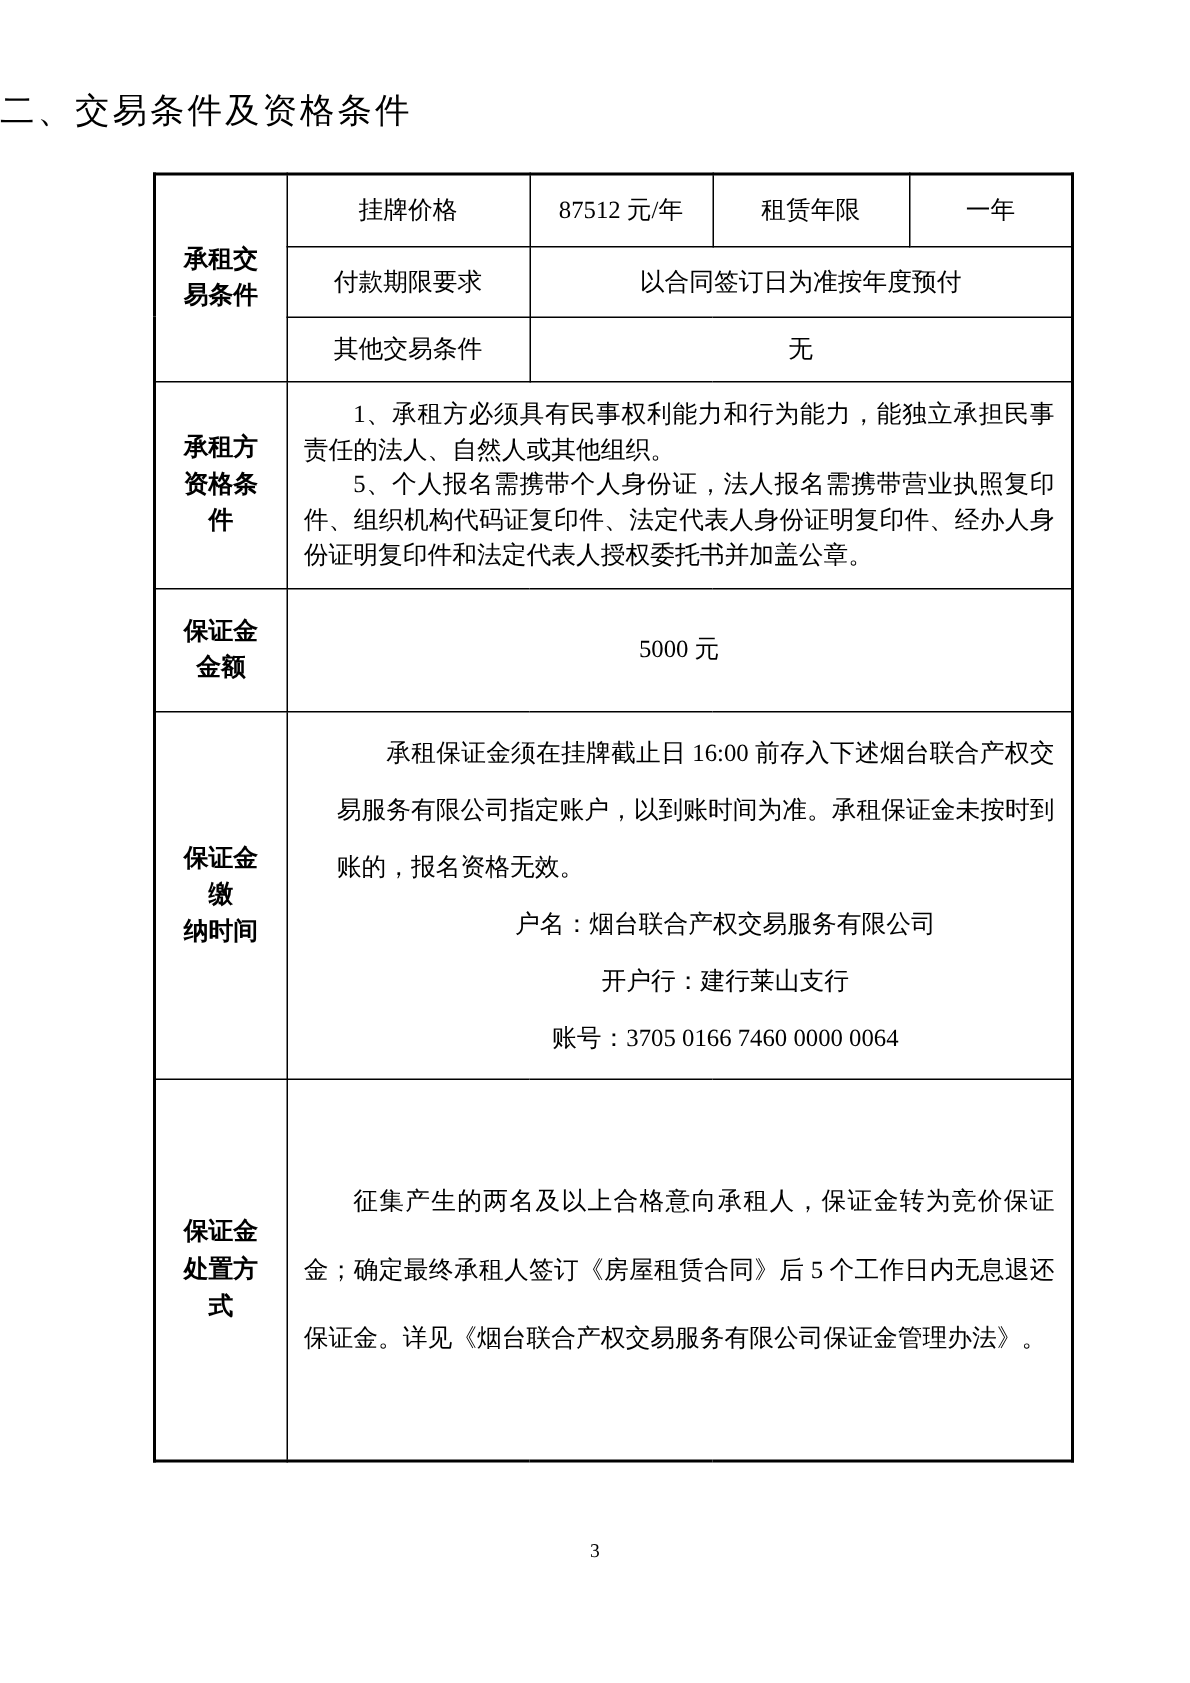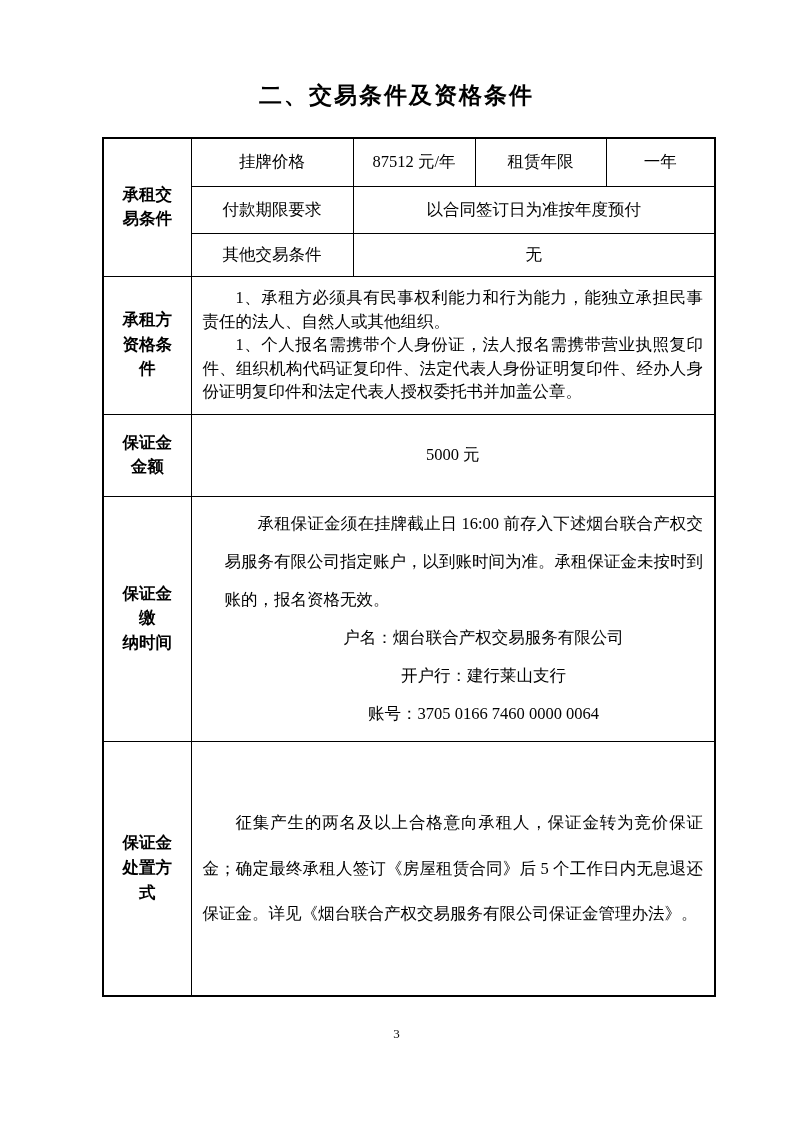--- a/index.html
+++ b/index.html
@@ -4,24 +4,24 @@
 <style>
   * { box-sizing: border-box; margin: 0; padding: 0; }
   html, body { background: #ffffff; }
   body {
     width: 793px; height: 1122px;
     position: relative;
     font-family: "Liberation Serif", "DejaVu Serif", serif;
     color: #000000;
   }
   .doc-title {
-    padding-top: 80px;
-    text-align: center;
+    padding-top: 58px;
+    text-align: left;
     font-size: 23px;
-    font-weight: bold;
+    font-weight: normal;
     letter-spacing: 2px;
   }
   table.cond-table {
     border-collapse: collapse;
     table-layout: fixed;
     width: 612px;
     margin: 26px 0 0 102px;
     border: 2px solid #000;
   }
   .cond-table td {
@@ -89,21 +89,21 @@
     </tr>
     <tr class="r3">
       <td class="sub-label">其他交易条件</td>
       <td colspan="3" class="value-center">无</td>
     </tr>
     <tr class="r4">
       <td class="row-label">承租方
 资格条件</td>
       <td colspan="4" class="para-cell lh-tight">
         <p class="para">1、承租方必须具有民事权利能力和行为能力，能独立承担民事责任的法人、自然人或其他组织。</p>
-        <p class="para">1、个人报名需携带个人身份证，法人报名需携带营业执照复印件、组织机构代码证复印件、法定代表人身份证明复印件、经办人身份证明复印件和法定代表人授权委托书并加盖公章。</p>
+        <p class="para">5、个人报名需携带个人身份证，法人报名需携带营业执照复印件、组织机构代码证复印件、法定代表人身份证明复印件、经办人身份证明复印件和法定代表人授权委托书并加盖公章。</p>
       </td>
     </tr>
     <tr class="r5">
       <td class="row-label">保证金
 金额</td>
       <td colspan="4" class="value-center">5000 元</td>
     </tr>
     <tr class="r6">
       <td class="row-label">保证金缴
 纳时间</td>

